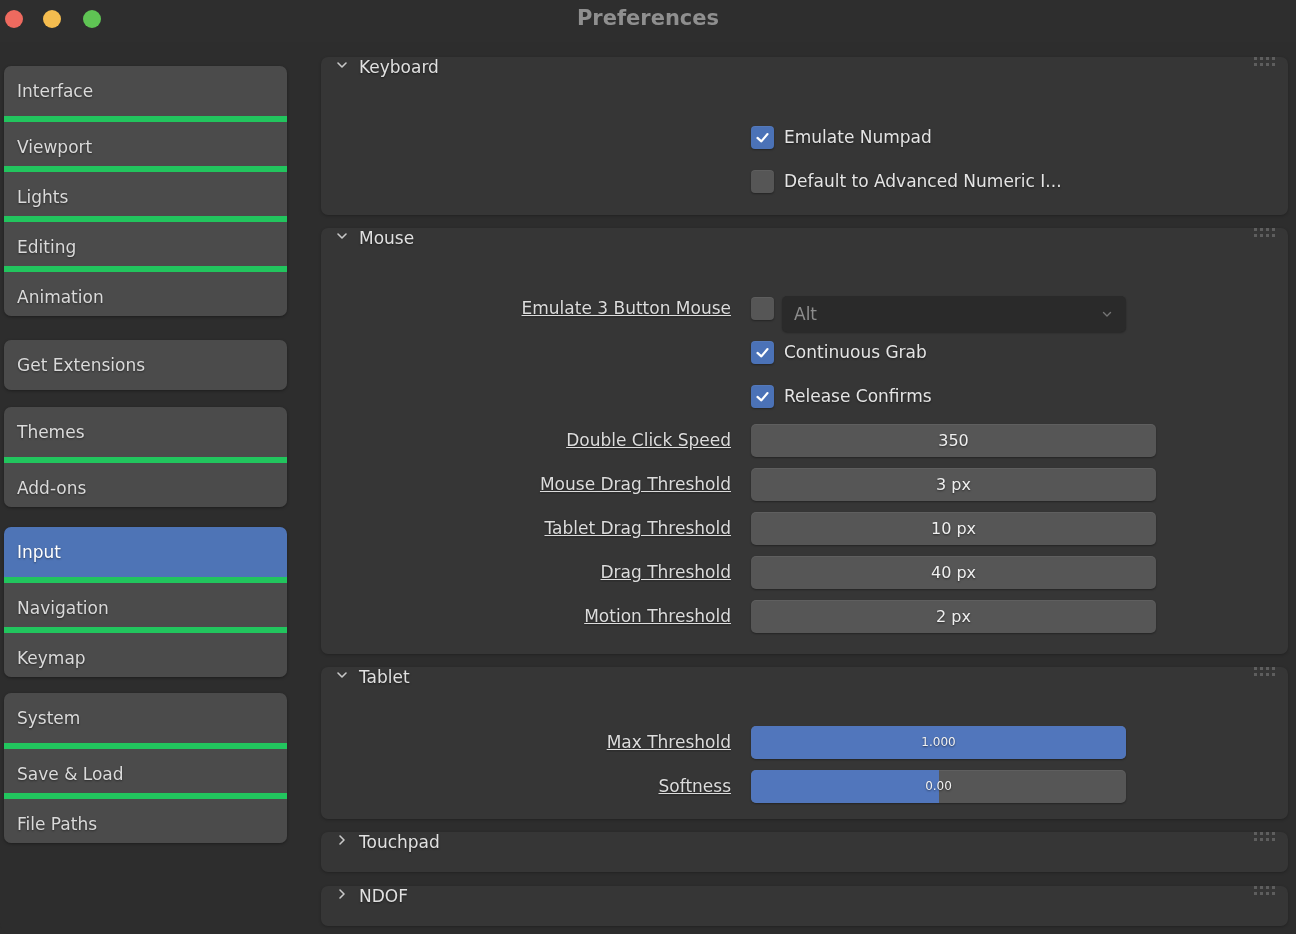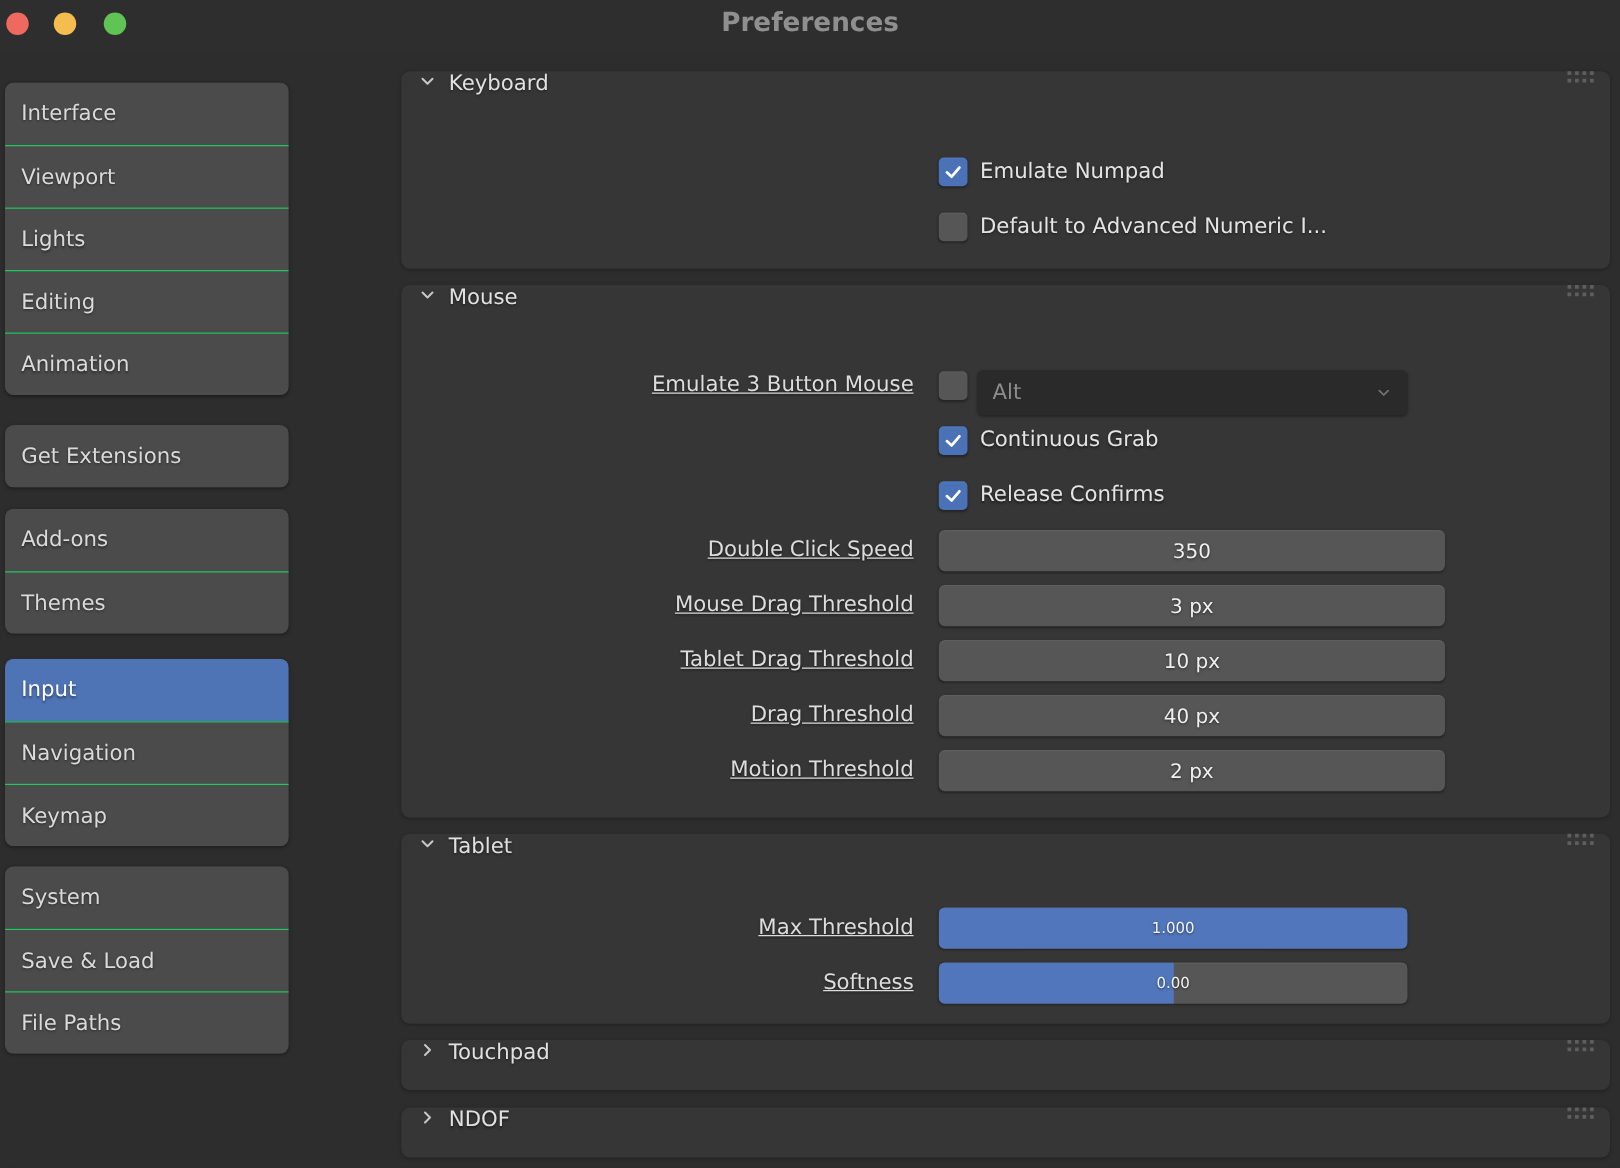--- a/index.html
+++ b/index.html
@@ -18,30 +18,30 @@
   .tl.yellow { left:43px; background:#f5bd4f; }
   .tl.green  { left:83px; background:#5fc454; }
   .win-title {
     position:absolute; top:6px; left:0; width:100%;
     text-align:center; font-size:21px; font-weight:bold; color:#8f8f8f;
   }
 
   
   .sidebar { position:absolute; left:4px; top:0; width:283px; height:934px; }
   .sb-group {
-    position:absolute; left:0; width:227px;
+    position:absolute; left:0; width:283px;
     border-radius:7px; overflow:hidden;
     box-shadow:0 1px 3px rgba(0,0,0,.35);
   }
   .sb-item {
     height:50px; line-height:50px; padding-left:13px;
     background:#4b4b4b; color:#dadada; font-size:17px;
     text-shadow:0 1px 2px rgba(0,0,0,.45); cursor:pointer;
   }
-  .sb-item + .sb-item { border-top:1px solid #22c55e; }
+  .sb-item + .sb-item { border-top:6px solid #22c55e; }
   .sb-item.selected { background:#4e74b6; color:#ffffff; }
 
   
   .main { position:absolute; left:321px; top:0; width:967px; height:934px; }
   .panel {
     position:absolute; left:0; width:967px;
     background:#363636; border-radius:7px;
     box-shadow:0 1px 3px rgba(0,0,0,.25);
   }
   .panel-header {
@@ -136,22 +136,22 @@
       <div class="sb-item">Interface</div>
       <div class="sb-item">Viewport</div>
       <div class="sb-item">Lights</div>
       <div class="sb-item">Editing</div>
       <div class="sb-item">Animation</div>
     </div>
     <div class="sb-group" style="top:340px">
       <div class="sb-item">Get Extensions</div>
     </div>
     <div class="sb-group" style="top:407px">
+      <div class="sb-item">Themes</div>
       <div class="sb-item">Add-ons</div>
-      <div class="sb-item">Themes</div>
     </div>
     <div class="sb-group" style="top:527px">
       <div class="sb-item selected">Input</div>
       <div class="sb-item">Navigation</div>
       <div class="sb-item">Keymap</div>
     </div>
     <div class="sb-group" style="top:693px">
       <div class="sb-item">System</div>
       <div class="sb-item">Save &amp; Load</div>
       <div class="sb-item">File Paths</div>

